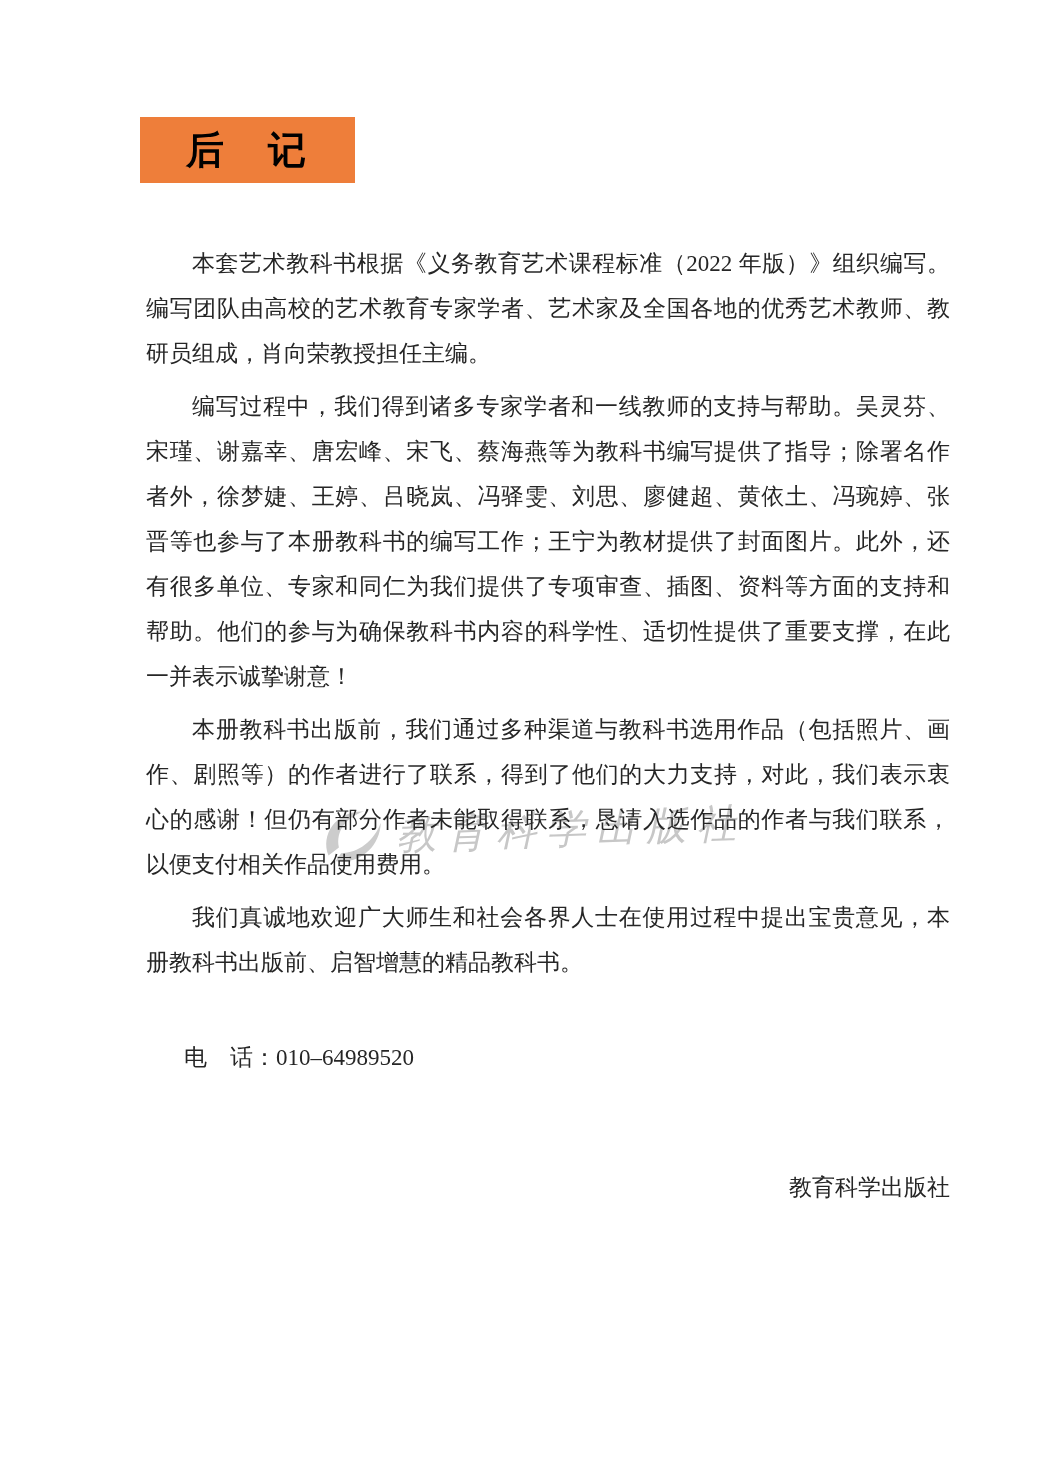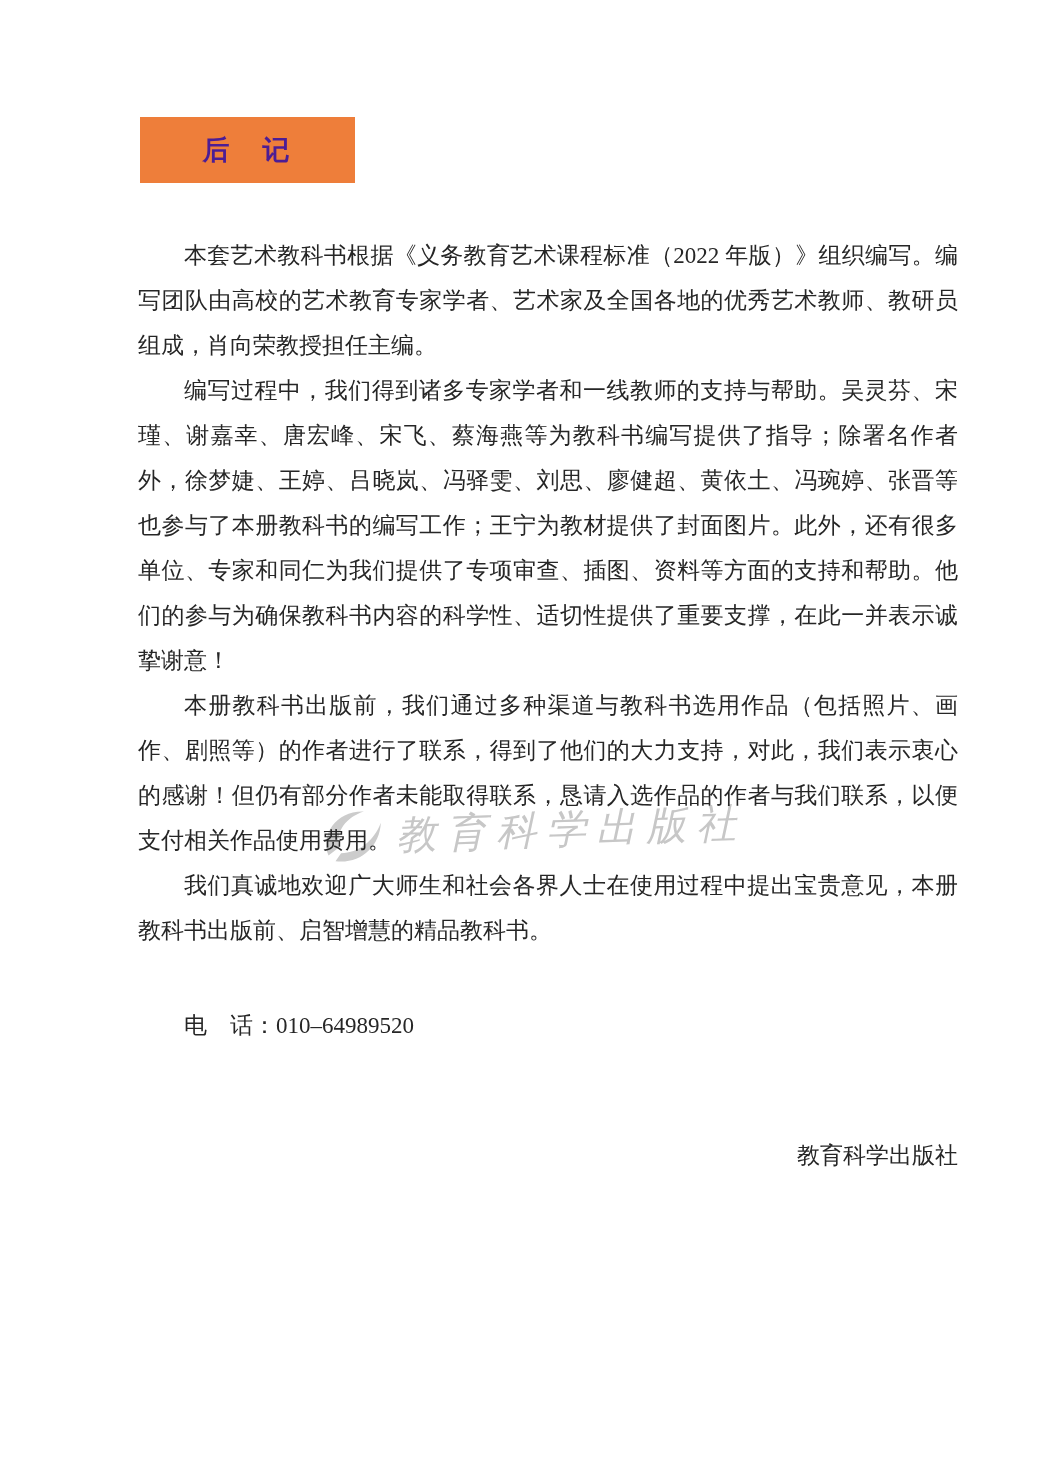--- a/index.html
+++ b/index.html
@@ -19,35 +19,35 @@
     position:absolute;
     left:140px; top:117px;
     width:215px; height:66px;
     background:#ee7e3a;
     display:flex; align-items:center; justify-content:center;
     z-index:1;
   }
   .title-box span {
     font-family:Liberation Sans, sans-serif;
     font-weight:bold;
-    font-size:27px;
-    color:#4c1d95;
+    font-size:38px;
+    color:#000000;
     letter-spacing:3px;
     white-space:pre;
   }
   .body {
     position:absolute;
     left:138px; top:233px;
     width:820px;
     font-size:23px;
     line-height:45px;
     text-align:justify;
     z-index:1;
   }
-  .body p { margin:0; text-indent:2em; }
+  .body p { margin:8px; text-indent:2em; }
   .contact { margin-top:50px; }
   .contact p { margin:0; text-indent:2em; white-space:pre-wrap; }
   .body p.signature {
     margin-top:85px;
     text-indent:0;
     text-align:right;
   }
   .watermark {
     position:absolute;
     left:318px; top:796px;

